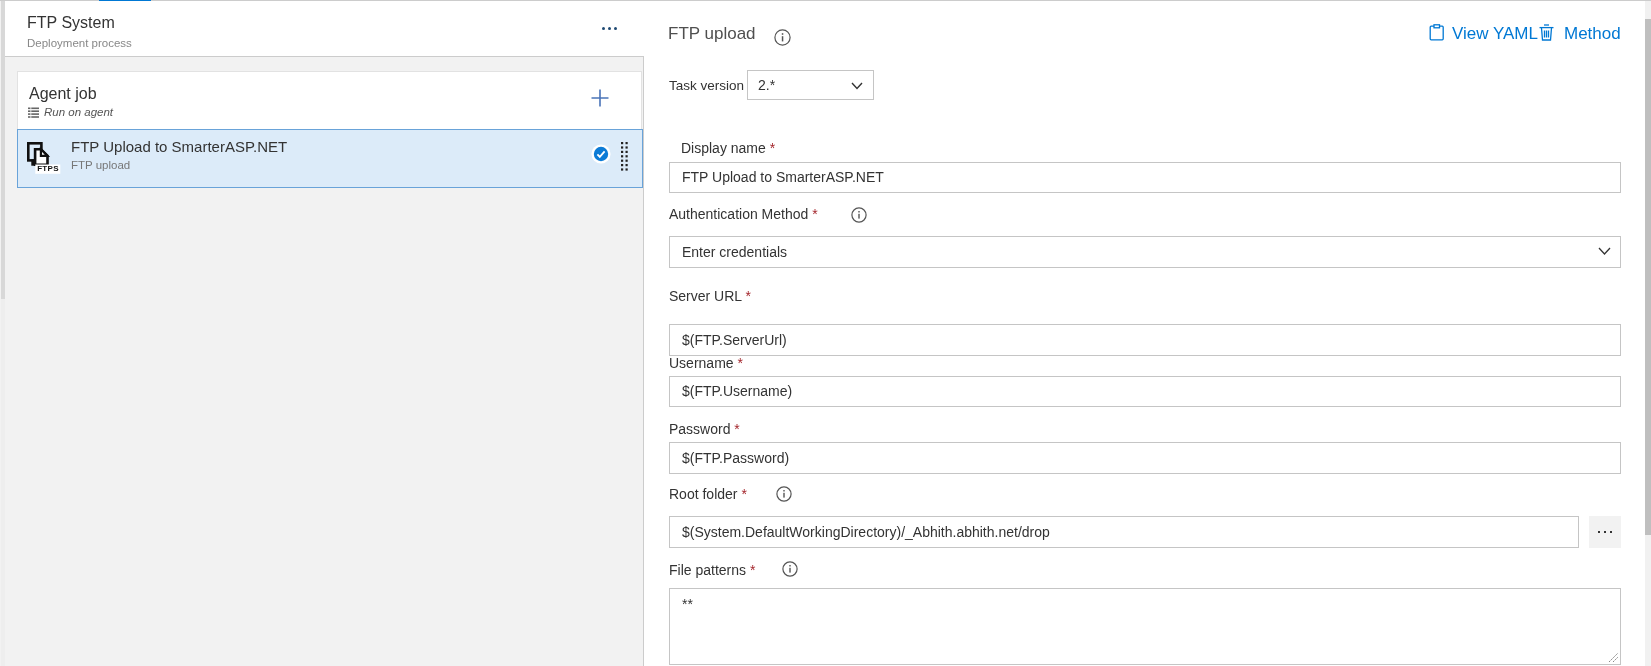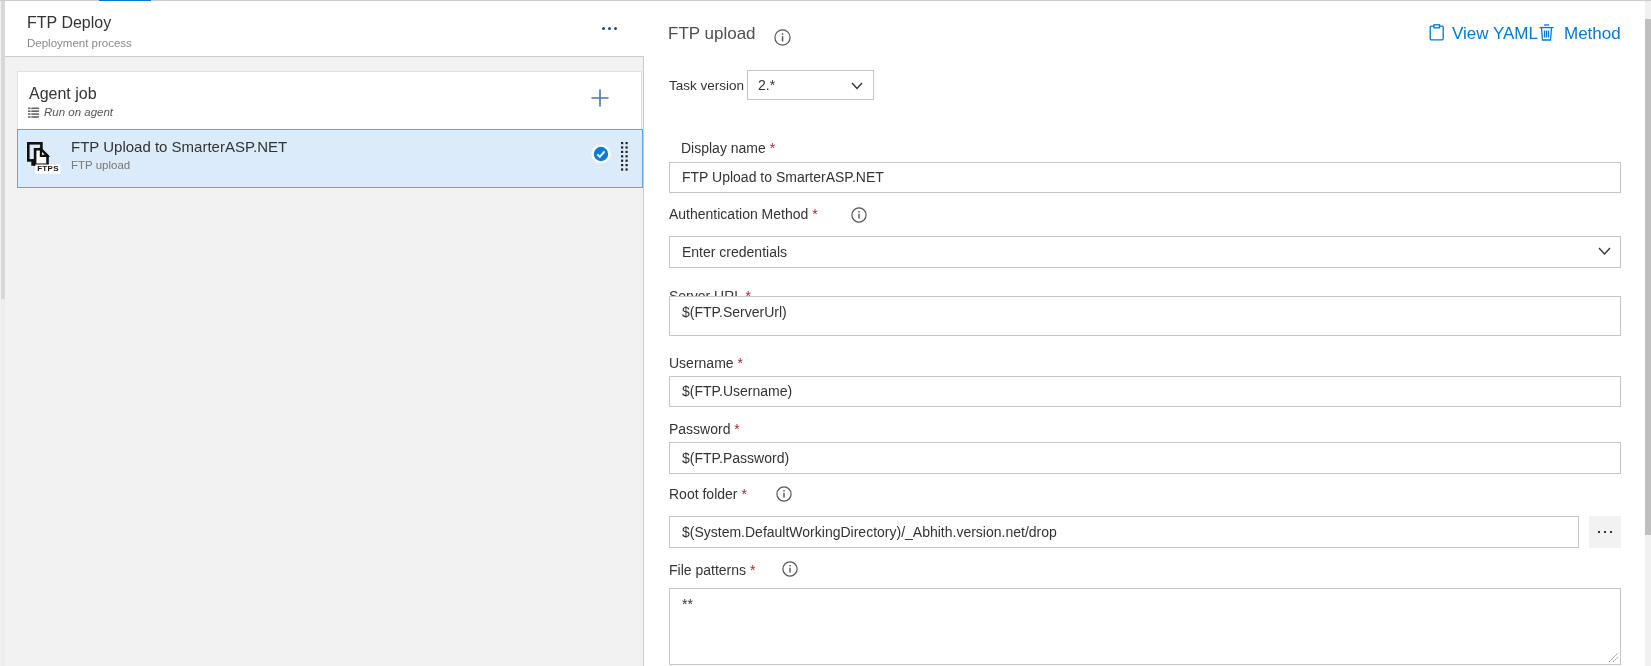--- a/index.html
+++ b/index.html
@@ -67,21 +67,21 @@
 </head>
 <body>
 <div class="abs" id="topline"></div>
 <div class="abs" id="bluetab"></div>
 
 <div class="abs" id="leftpanel">
   <div class="abs" id="lscroll-track"></div>
   <div class="abs" id="lscroll-thumb"></div>
 
   <div class="abs" id="lheader">
-    <h1>FTP Deploy</h1>
+    <h1>FTP System</h1>
     <div class="sub">Deployment process</div>
     <div class="abs" id="ldots">
         <span style="left:0"></span>
         <span style="left:6px"></span>
         <span style="left:12px"></span>
       </div>
   </div>
 
   <div class="abs" id="card">
     <div class="abs" id="agentjob-title">Agent job</div>
@@ -180,35 +180,35 @@
     <rect x="7.3" y="6.8" width="1.4" height="4.8" fill="#555"></rect>
     <rect x="7.3" y="4" width="1.4" height="1.5" fill="#555"></rect>
   </svg>
   <div class="tbox" style="left:24px;top:235px;width:952px;height:32px;line-height:31px">Enter credentials
     <svg class="chev" style="right:9px;top:10px" width="13" height="9" viewBox="0 0 13 9">
       <path d="M1,1 L6.5,7 L12,1" stroke="#333" stroke-width="1.3" fill="none"></path>
     </svg>
   </div>
 
   <label class="flabel" style="left:24px;top:287px">Server URL <span class="req">*</span></label>
-  <div class="tbox" style="left:24px;top:295px;width:952px;height:40px;line-height:31px">$(FTP.ServerUrl)</div>
+  <div class="tbox" style="left:24px;top:323px;width:952px;height:32px;line-height:31px">$(FTP.ServerUrl)</div>
 
   <label class="flabel" style="left:24px;top:354px">Username <span class="req">*</span></label>
   <div class="tbox" style="left:24px;top:375px;width:952px;height:31px">$(FTP.Username)</div>
 
   <label class="flabel" style="left:24px;top:420px">Password <span class="req">*</span></label>
   <div class="tbox" style="left:24px;top:441px;width:952px;height:32px;line-height:31px">$(FTP.Password)</div>
 
   <label class="flabel" style="left:24px;top:485px">Root folder <span class="req">*</span></label>
   <svg class="abs" style="left:131px;top:485px" width="16" height="16" viewBox="0 0 16 16">
     <circle cx="8" cy="8" r="7.1" fill="none" stroke="#555" stroke-width="1.2"></circle>
     <rect x="7.3" y="6.8" width="1.4" height="4.8" fill="#555"></rect>
     <rect x="7.3" y="4" width="1.4" height="1.5" fill="#555"></rect>
   </svg>
-  <div class="tbox" style="left:24px;top:515px;width:910px;height:32px;line-height:31px">$(System.DefaultWorkingDirectory)/_Abhith.version.net/drop</div>
+  <div class="tbox" style="left:24px;top:515px;width:910px;height:32px;line-height:31px">$(System.DefaultWorkingDirectory)/_Abhith.abhith.net/drop</div>
   <div class="abs" id="browse">
       <i style="left:9px"></i>
       <i style="left:15px"></i>
       <i style="left:21px"></i>
     </div>
 
   <label class="flabel" style="left:24px;top:561px">File patterns <span class="req">*</span></label>
   <svg class="abs" style="left:137px;top:560px" width="16" height="16" viewBox="0 0 16 16">
     <circle cx="8" cy="8" r="7.1" fill="none" stroke="#555" stroke-width="1.2"></circle>
     <rect x="7.3" y="6.8" width="1.4" height="4.8" fill="#555"></rect>

